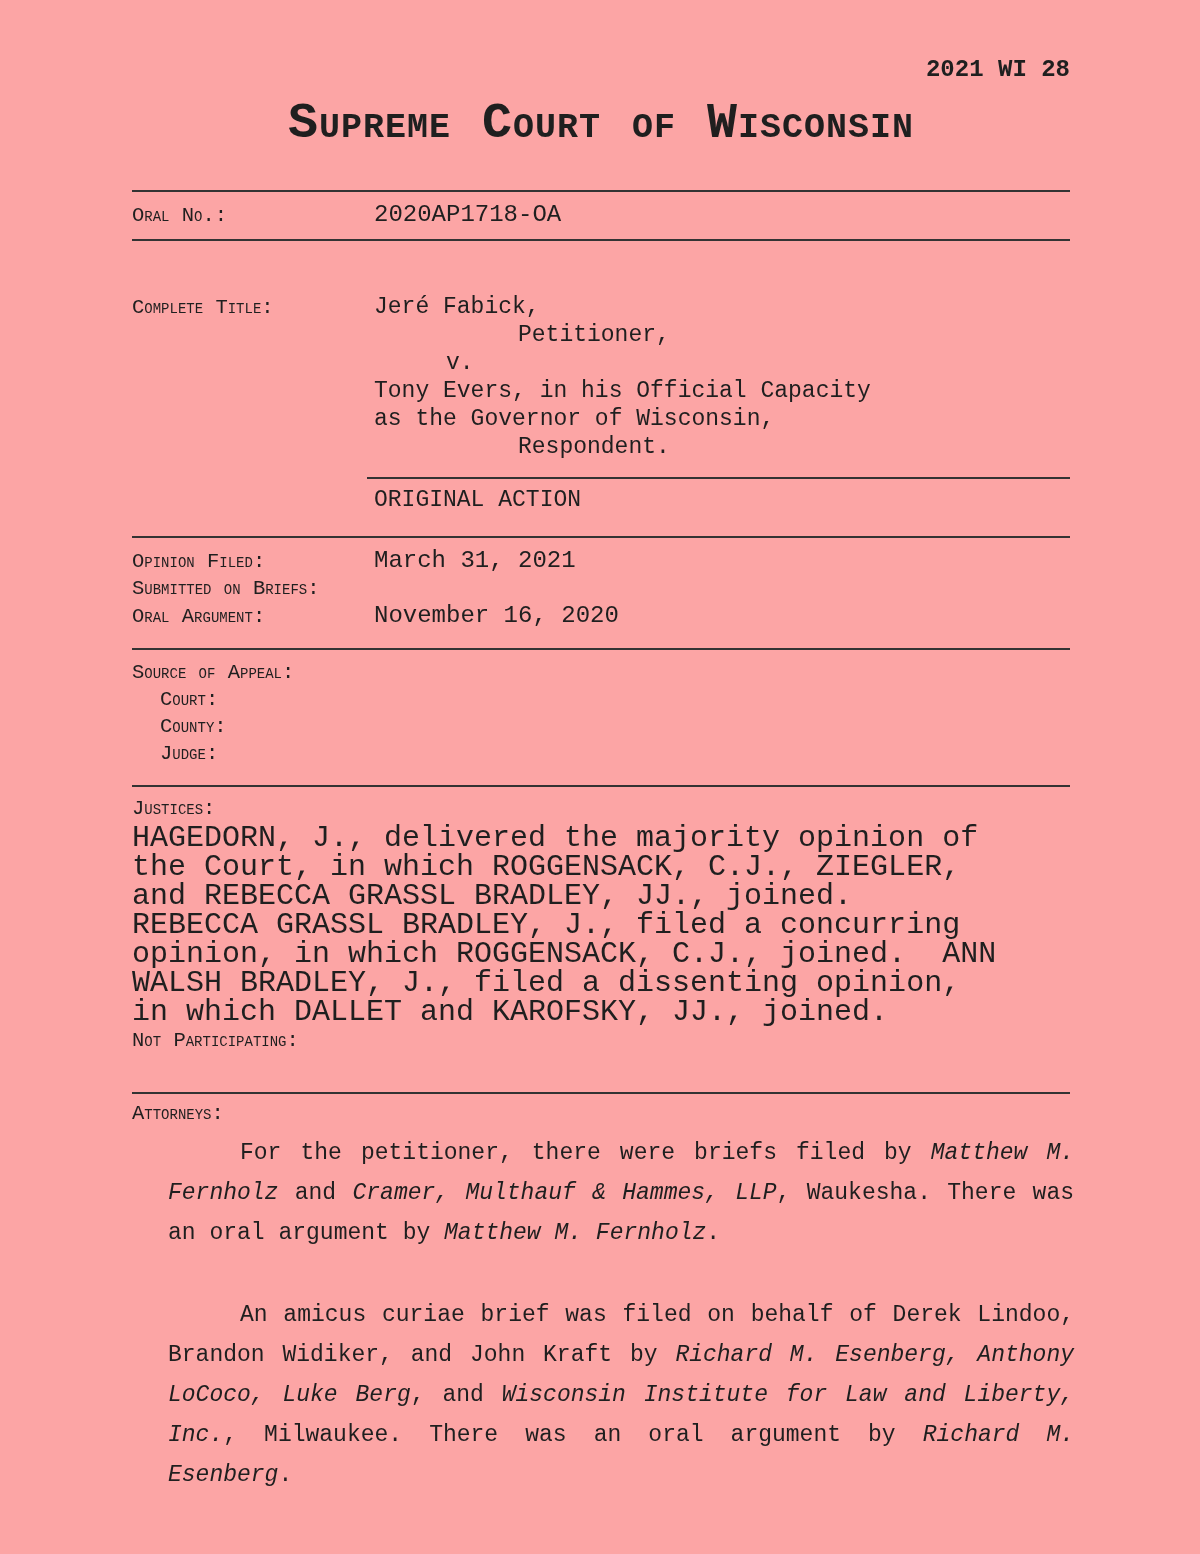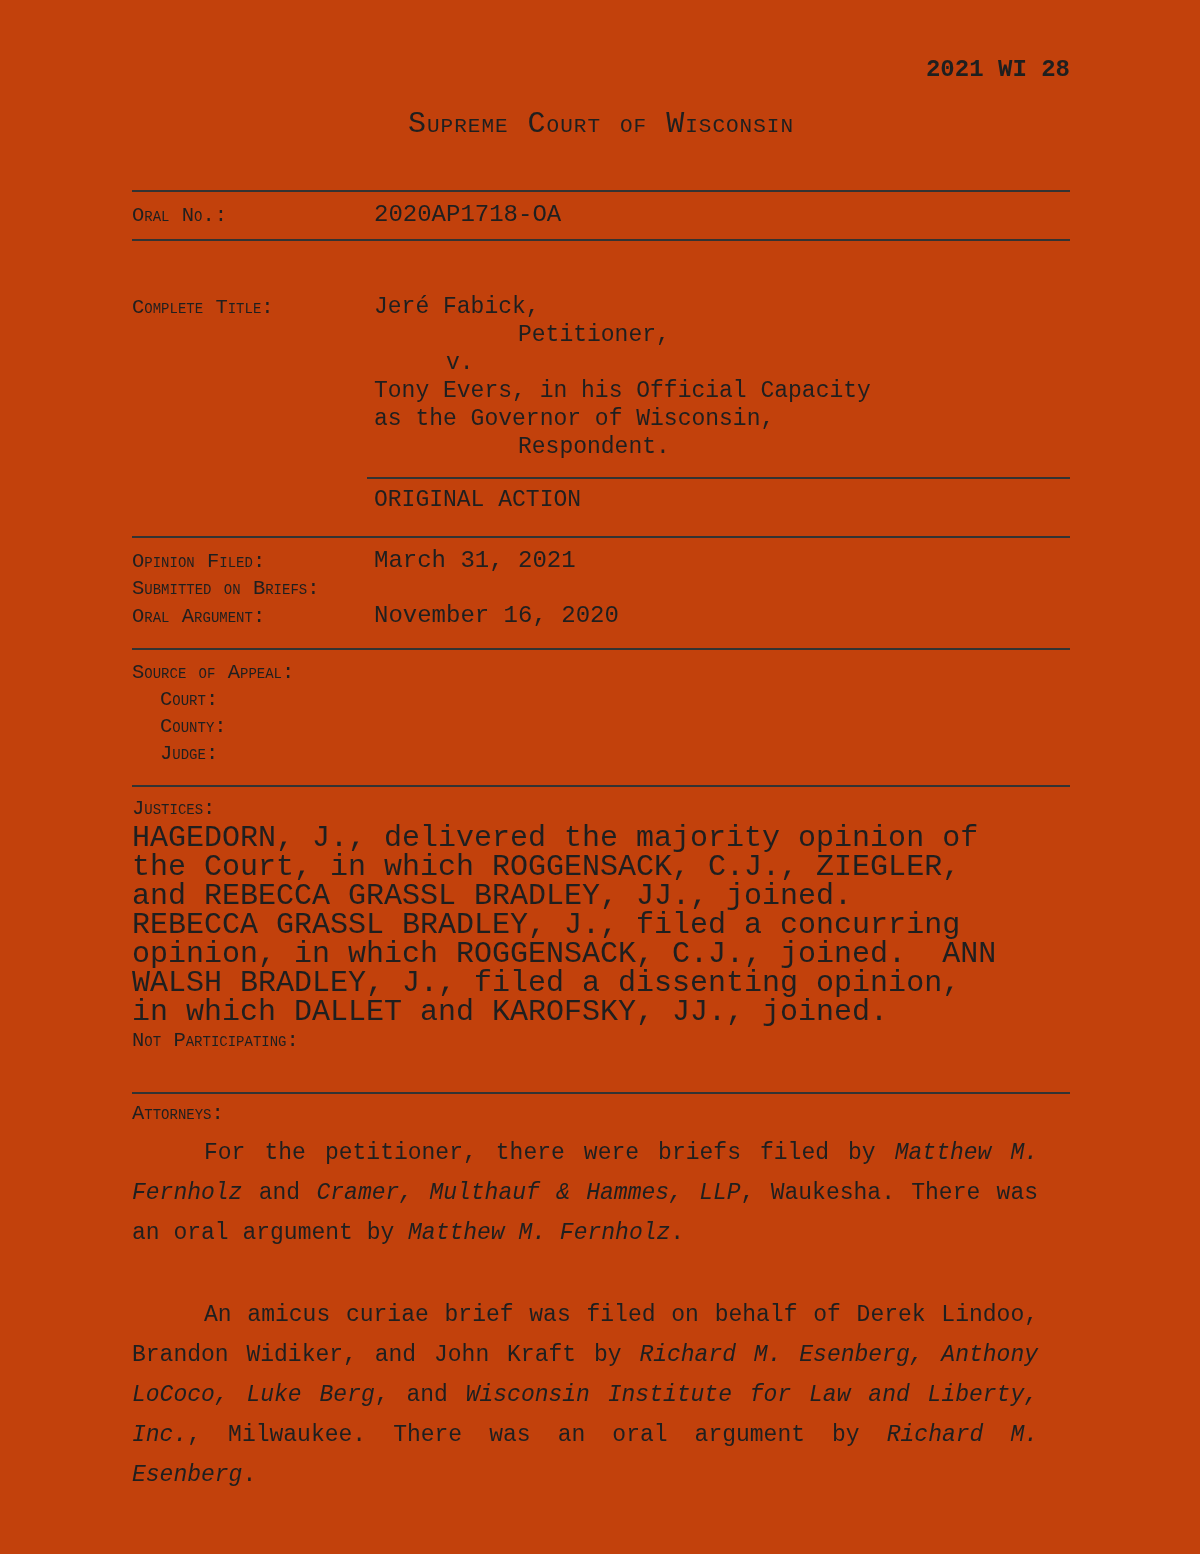--- a/index.html
+++ b/index.html
@@ -1,39 +1,39 @@
 <!DOCTYPE html>
 <html><head>
 <meta charset="utf-8">
 <style>
   * { margin: 0; padding: 0; box-sizing: border-box; }
   html, body { background: #ffffff; }
   .page {
     position: relative;
     width: 1200px;
     height: 1554px;
-    background: #c2410c;
+    background: #fca5a5;
     color: #1f1f1f;
     font-family: "Liberation Mono", "DejaVu Sans Mono", monospace;
     padding: 56px 130px 30px 132px;
     overflow: hidden;
   }
 
   .citation {
     text-align: right;
     font-size: 24px;
     font-weight: bold;
     line-height: 28px;
   }
 
   .court-title {
     margin-top: 14px;
     text-align: center;
-    font-size: 30px;
-    font-weight: normal;
+    font-size: 50px;
+    font-weight: bold;
     font-variant: small-caps;
     letter-spacing: 1px;
     line-height: 52px;
   }
 
   .rule {
     border: none;
     border-top: 2px solid #333333;
     width: 100%;
   }
@@ -87,20 +87,21 @@
   }
   .rule-6 { margin-top: 38px; }
 
   .attorneys-block { padding-top: 6px; }
   .atty-p {
     width: 906px;
     font-size: 23px;
     line-height: 40px;
     text-align: justify;
     text-indent: 72px;
+    margin-left: 36px;
   }
   .atty-p-1 { margin-top: 6px; }
   .atty-p-2 { margin-top: 42px; }
   .italic { font-style: italic; }
 </style>
 </head>
 <body>
 
 <div class="page">
 

